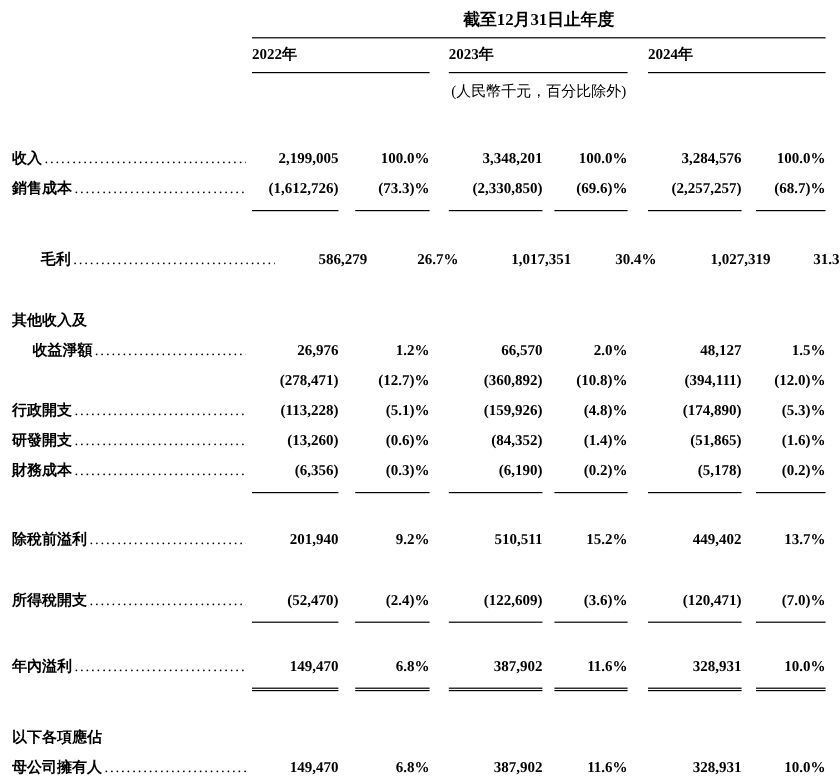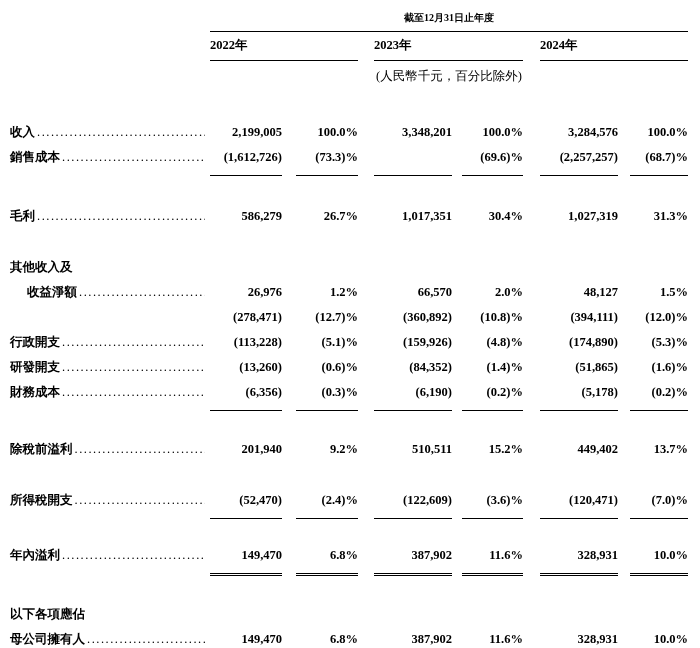--- a/index.html
+++ b/index.html
@@ -26,21 +26,21 @@
   .c-p2 { grid-column: 8; }
   .c-a3 { grid-column: 10; }
   .c-p3 { grid-column: 12; }
   .c-y1 { grid-column: 2 / 5; }
   .c-y2 { grid-column: 6 / 9; }
   .c-y3 { grid-column: 10 / 13; }
   .c-span { grid-column: 2 / 13; }
 
   
   .title-row { line-height: 20px; }
-  .title { text-align: center; font-weight: 700; font-size: 10px; }
+  .title { text-align: center; font-weight: 700; font-size: 14px; }
   .top-rule { border-top: 1px solid #000; height: 0; margin-top: 3px; }
   .year-row { line-height: 22px; margin-top: 2px; }
   .year { font-weight: 700; border-bottom: 1px solid #000; padding-bottom: 4px; }
   .subtitle-row { line-height: 20px; margin-top: 5px; }
   .subtitle { text-align: center; font-weight: 400; }
 
   
   .data-row .lt { font-weight: 700; white-space: nowrap; }
   .cell { text-align: right; font-weight: 700; white-space: nowrap; }
   .dots { flex: 1; overflow: hidden; white-space: nowrap; margin: 0 5px 0 2px; font-weight: 400; }
@@ -50,21 +50,21 @@
   }
   .indent .lt { padding-left: 17px; }
 
   
   .rule-row { line-height: normal; margin-top: 5px; }
   .rl { border-top: 1px solid #000; height: 0; align-self: start; }
   .rl.dbl { height: 3px; border-top: 1px solid #000; border-bottom: 1px solid #000; }
 
   
   .mt-first { margin-top: 34px; }
-  .mt-28 { margin-top: 28px; }
+  .mt-28 { margin-top: 28px; margin-left: 24px; }
   .mt-26 { margin-top: 26px; }
   .mt-24 { margin-top: 24px; }
 </style>
 </head>
 <body>
 
 <div class="page">
 
   <div class="grid-row title-row">
     <div class="c-span title">截至12月31日止年度</div>
@@ -94,20 +94,21 @@
     <div class="cell c-p3">100.0%</div>
   </div>
 
   <div class="grid-row data-row">
     <div class="c-label">
         <span class="lt">銷售成本</span>
         <span class="dots"></span>
       </div>
     <div class="cell c-a1">(1,612,726)</div>
     <div class="cell c-p1">(73.3)%</div>
+    <div class="cell c-a2">(2,330,850)</div>
     <div class="cell c-p2">(69.6)%</div>
     <div class="cell c-a3">(2,257,257)</div>
     <div class="cell c-p3">(68.7)%</div>
   </div>
 
   <div class="grid-row rule-row">
     <div class="rl c-a1"></div>
     <div class="rl c-p1"></div>
     <div class="rl c-a2"></div>
     <div class="rl c-p2"></div>

